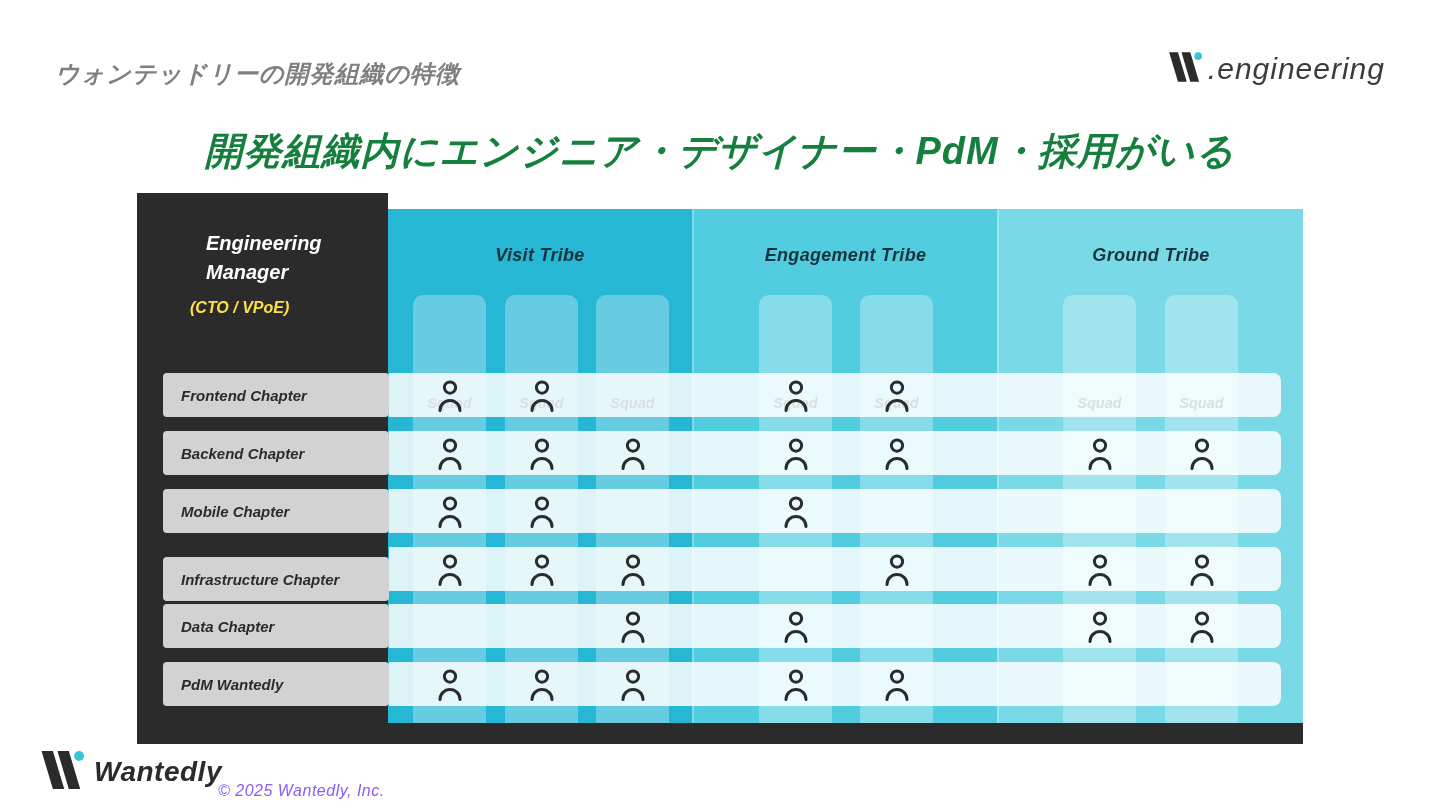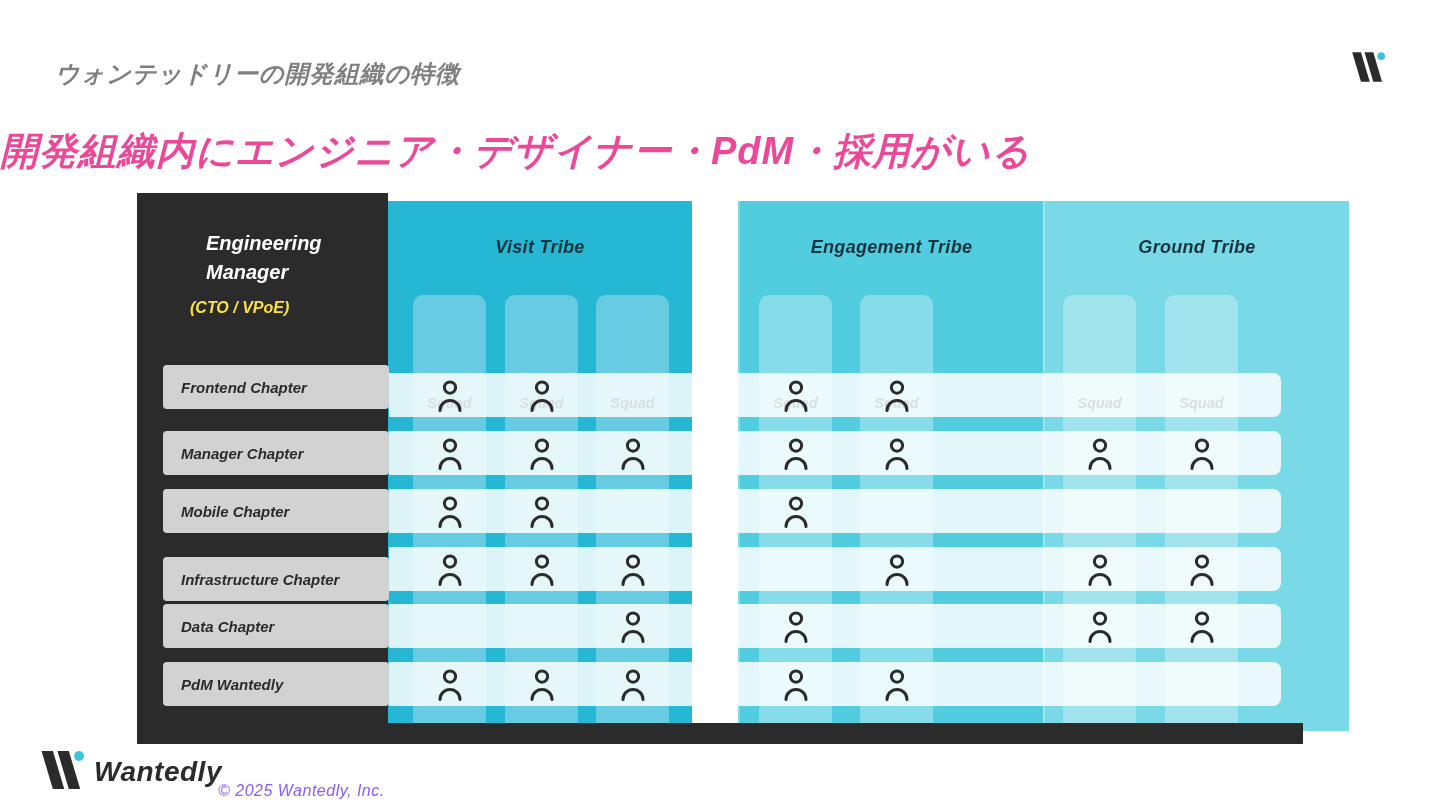--- a/index.html
+++ b/index.html
@@ -1,33 +1,33 @@
 <!DOCTYPE html>
 <html><head>
 <meta charset="utf-8">
 <style>
   html,body{margin:0;padding:0;background:#ffffff;}
   .slide{position:relative;width:1440px;height:810px;background:#ffffff;overflow:hidden;
          font-family:"Liberation Sans","DejaVu Sans",sans-serif;color:#2b2b2b;font-style:italic;}
 
   
   .eyebrow{position:absolute;left:55px;top:58px;font-size:24px;font-weight:700;color:#7f7f7f;letter-spacing:1px;}
-  .main-title{position:absolute;left:0;right:0;top:126px;font-size:38px;font-weight:700;color:#ec4899;letter-spacing:1px;}
+  .main-title{position:absolute;left:0;right:0;top:126px;text-align:center;font-size:38px;font-weight:700;color:#15803d;letter-spacing:1px;}
   .logo-eng{position:absolute;right:55px;top:52px;display:flex;align-items:center;gap:6px;}
   .logo-eng .logo-text{font-size:30px;font-weight:500;color:#3b3b3b;letter-spacing:1px;}
 
   
   .diagram{position:absolute;left:137px;top:193px;width:1166px;height:551px;}
   .em-panel{position:absolute;left:0;top:0;width:251px;height:551px;background:#2b2b2b;}
   .bottom-bar{position:absolute;left:0;top:530px;width:1166px;height:21px;background:#2b2b2b;}
   .em-title{position:absolute;left:69px;top:36px;width:170px;color:#ffffff;font-size:20px;font-weight:700;line-height:1.45;}
   .em-sub{position:absolute;left:53px;top:106px;color:#fde047;font-size:16px;font-weight:700;}
 
-  .tribe{position:absolute;top:8px;height:530px;}
-  .tribe + .tribe{border-left:2px solid rgba(255,255,255,0.28);box-sizing:border-box;margin-left:46px;}
+  .tribe{position:absolute;top:16px;height:530px;}
+  .tribe + .tribe{border-left:2px solid rgba(255,255,255,0.28);box-sizing:border-box;}
   .tribe-name{position:absolute;left:0;right:0;top:36px;text-align:center;font-size:18px;font-weight:700;color:#17333d;letter-spacing:.3px;}
 
   .squad-col{position:absolute;top:102px;width:73px;height:428px;background:rgba(255,255,255,0.30);border-radius:10px 10px 0 0;}
   .squad-label{position:absolute;left:0;right:0;top:100px;text-align:center;font-size:14.5px;font-weight:700;color:#17333d;}
 
   .chapter-chip{position:absolute;left:26px;width:226px;height:44px;background:#d2d2d2;border-radius:4px;
                 display:flex;align-items:center;padding-left:18px;box-sizing:border-box;
                 font-size:15px;font-weight:700;color:#2b2b2b;}
   .row-band{position:absolute;left:252px;width:892px;height:44px;background:rgba(255,255,255,0.84);border-radius:0 8px 8px 0;}
 
@@ -46,20 +46,21 @@
   <div class="eyebrow">ウォンテッドリーの開発組織の特徴</div>
 
   <div class="logo-eng">
     <span>
       <svg width="34" height="30" viewBox="0 0 58 50">
         <polygon points="2,0 17,0 32,50 17,50" fill="#2b2b2b"></polygon>
         <polygon points="23,0 38,0 53,50 38,50" fill="#2b2b2b"></polygon>
         <circle cx="51.5" cy="6.5" r="6.5" fill="#3bc5da"></circle>
       </svg>
     </span>
+    <span class="logo-text">.engineering</span>
   </div>
 
   <div class="main-title">開発組織内にエンジニア・デザイナー・PdM・採用がいる</div>
 
   <div class="diagram">
     <div class="em-panel">
       <div class="em-title">Engineering Manager</div>
       <div class="em-sub">(CTO / VPoE)</div>
     </div>
     <div id="tribes-layer">
@@ -91,39 +92,39 @@
         </div>
         <div class="squad-col" style="left: 926px;">
           <div class="squad-label">Squad</div>
         </div>
         <div class="squad-col" style="left: 1028px;">
           <div class="squad-label">Squad</div>
         </div>
       </div>
     <div id="rows-layer">
         <div class="row-band" style="top: 180px;"></div>
-        <div class="chapter-chip" style="top: 172px;">Frontend Chapter</div>
+        <div class="chapter-chip" style="top: 180px;">Frontend Chapter</div>
         <div class="person" style="left: 297.5px; top: 186px;"><svg width="30" height="33" viewBox="0 0 24 26" fill="none">
             <circle cx="12" cy="6.6" r="4.5" stroke="#2b2b2b" stroke-width="2.4"></circle>
             <path d="M4 25 a8 8 0 0 1 16 0" stroke="#2b2b2b" stroke-width="2.4" stroke-linecap="round" fill="none"></path>
           </svg></div>
         <div class="person" style="left: 389.5px; top: 186px;"><svg width="30" height="33" viewBox="0 0 24 26" fill="none">
             <circle cx="12" cy="6.6" r="4.5" stroke="#2b2b2b" stroke-width="2.4"></circle>
             <path d="M4 25 a8 8 0 0 1 16 0" stroke="#2b2b2b" stroke-width="2.4" stroke-linecap="round" fill="none"></path>
           </svg></div>
         <div class="person" style="left: 643.5px; top: 186px;"><svg width="30" height="33" viewBox="0 0 24 26" fill="none">
             <circle cx="12" cy="6.6" r="4.5" stroke="#2b2b2b" stroke-width="2.4"></circle>
             <path d="M4 25 a8 8 0 0 1 16 0" stroke="#2b2b2b" stroke-width="2.4" stroke-linecap="round" fill="none"></path>
           </svg></div>
         <div class="person" style="left: 744.5px; top: 186px;"><svg width="30" height="33" viewBox="0 0 24 26" fill="none">
             <circle cx="12" cy="6.6" r="4.5" stroke="#2b2b2b" stroke-width="2.4"></circle>
             <path d="M4 25 a8 8 0 0 1 16 0" stroke="#2b2b2b" stroke-width="2.4" stroke-linecap="round" fill="none"></path>
           </svg></div>
         <div class="row-band" style="top: 238px;"></div>
-        <div class="chapter-chip" style="top: 238px;">Manager Chapter</div>
+        <div class="chapter-chip" style="top: 238px;">Backend Chapter</div>
         <div class="person" style="left: 297.5px; top: 244px;"><svg width="30" height="33" viewBox="0 0 24 26" fill="none">
             <circle cx="12" cy="6.6" r="4.5" stroke="#2b2b2b" stroke-width="2.4"></circle>
             <path d="M4 25 a8 8 0 0 1 16 0" stroke="#2b2b2b" stroke-width="2.4" stroke-linecap="round" fill="none"></path>
           </svg></div>
         <div class="person" style="left: 389.5px; top: 244px;"><svg width="30" height="33" viewBox="0 0 24 26" fill="none">
             <circle cx="12" cy="6.6" r="4.5" stroke="#2b2b2b" stroke-width="2.4"></circle>
             <path d="M4 25 a8 8 0 0 1 16 0" stroke="#2b2b2b" stroke-width="2.4" stroke-linecap="round" fill="none"></path>
           </svg></div>
         <div class="person" style="left: 480.5px; top: 244px;"><svg width="30" height="33" viewBox="0 0 24 26" fill="none">
             <circle cx="12" cy="6.6" r="4.5" stroke="#2b2b2b" stroke-width="2.4"></circle>

